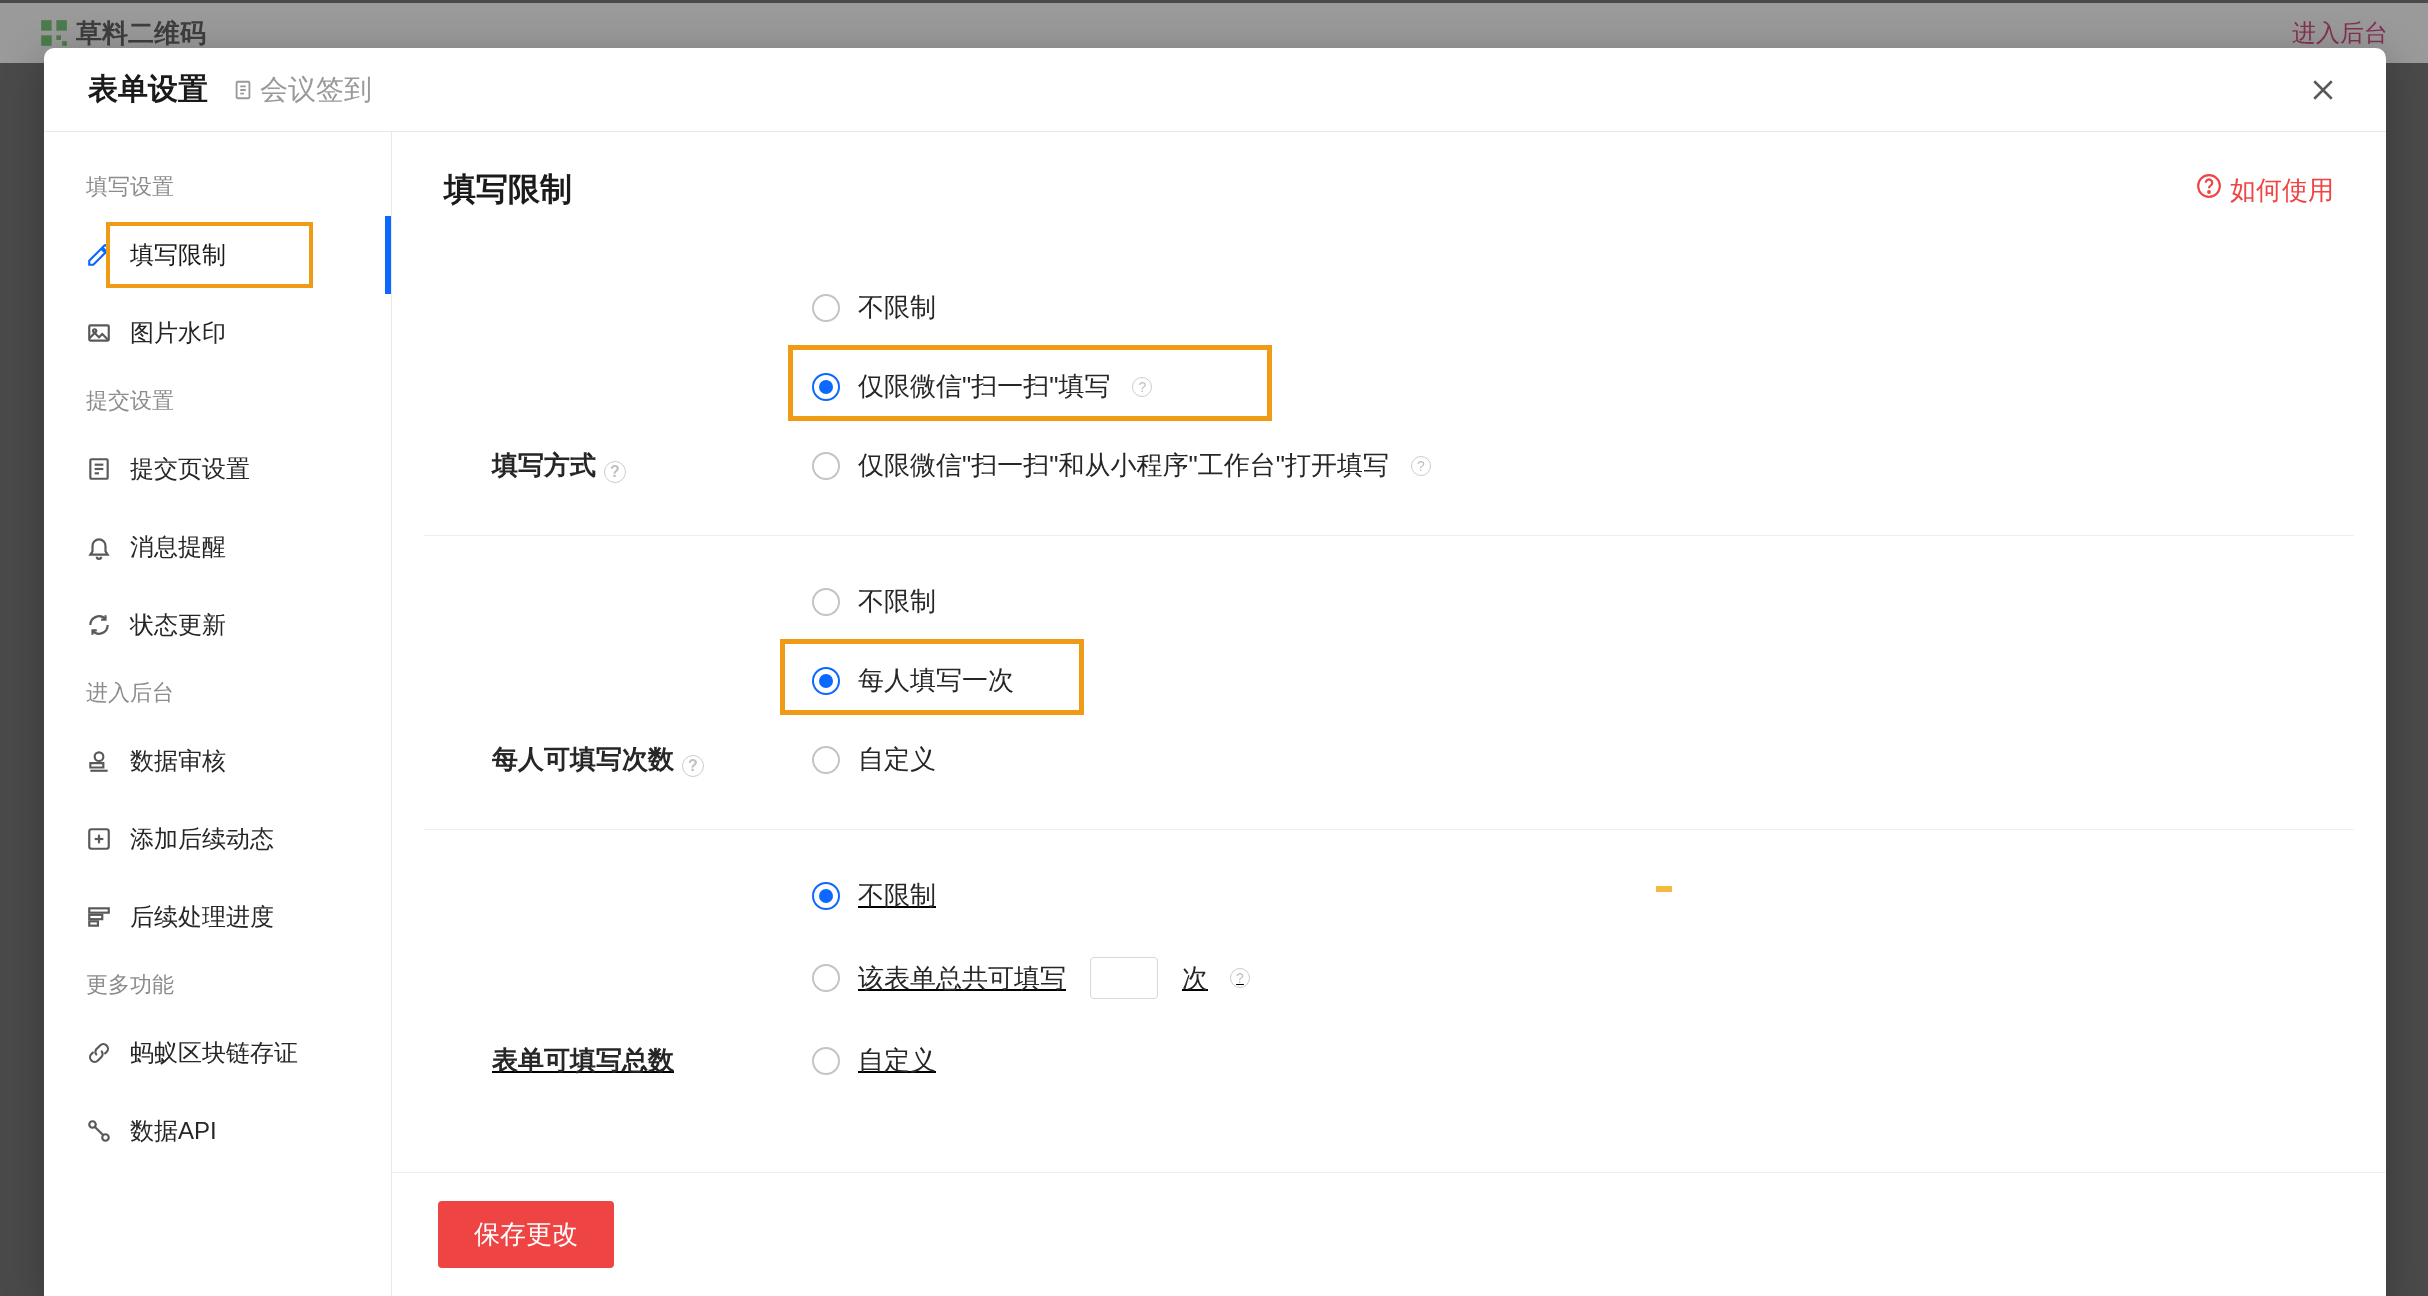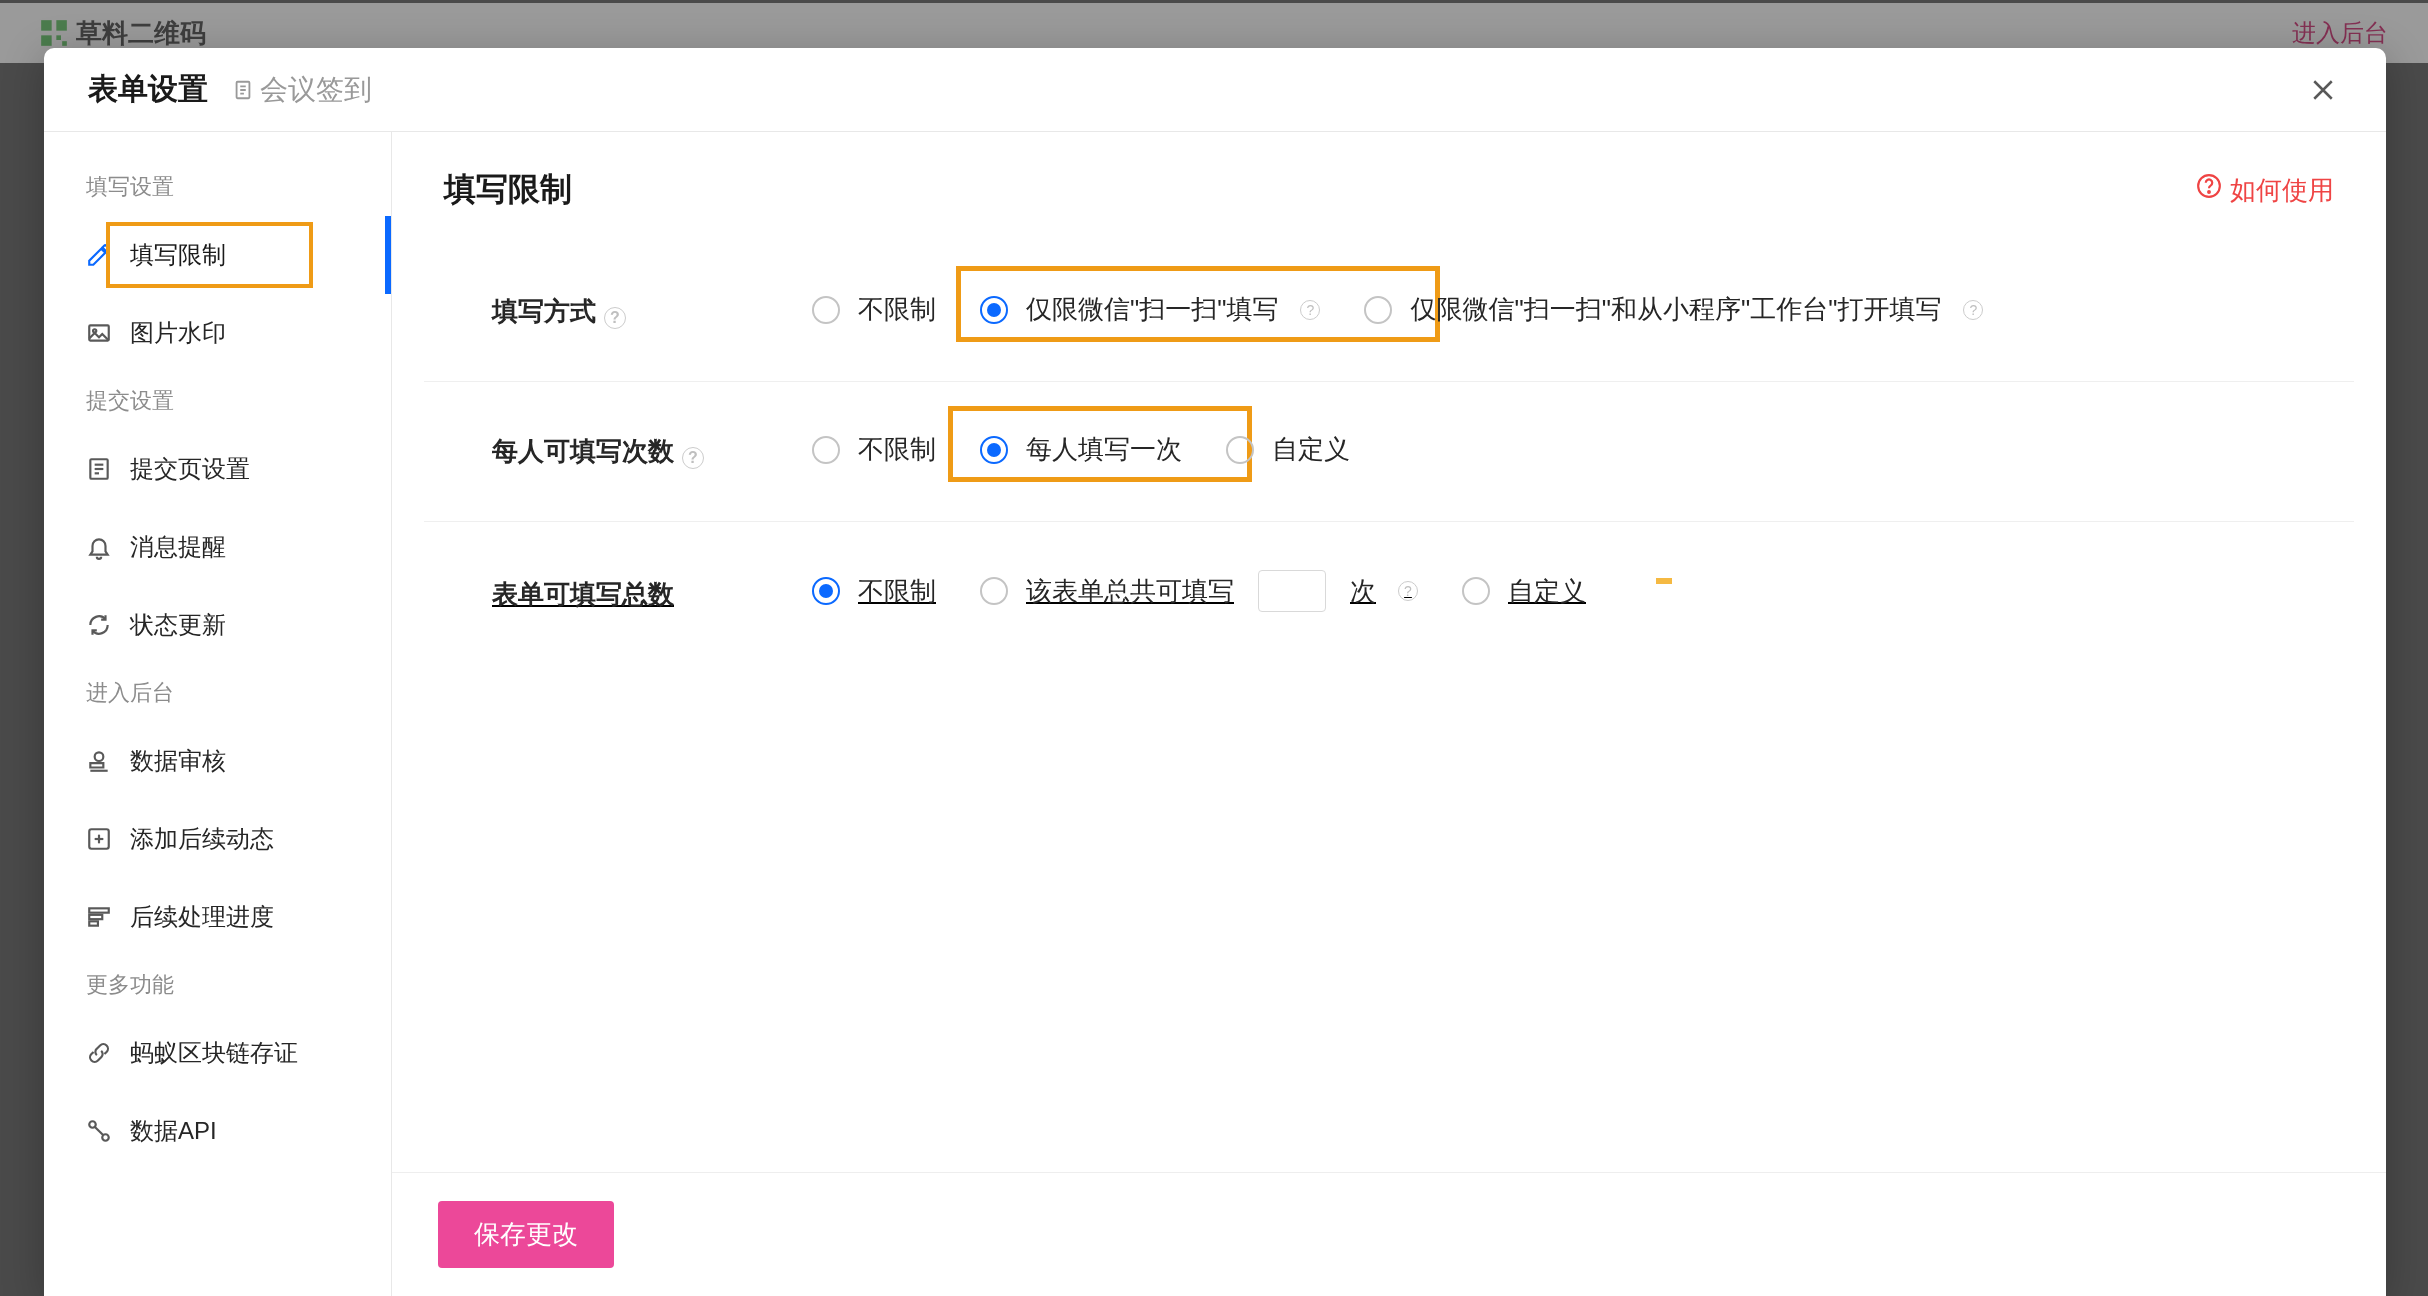--- a/index.html
+++ b/index.html
@@ -191,21 +191,21 @@
       align-items: center;
       justify-content: center;
       border: 1.5px solid #ccc;
       border-radius: 50%;
       font-size: 16px;
       margin-top: 6px;
     }
     .form-options {
       flex: 1;
       display: flex;
-      flex-direction: row;
+      flex-direction: column;
       gap: 44px;
       position: relative;
     }
     .radio-option {
       display: flex;
       align-items: center;
       gap: 18px;
       font-size: 26px;
       color: #262626;
       cursor: pointer;
@@ -255,21 +255,21 @@
       border-radius: 4px;
       margin: 0 6px;
       padding: 0 6px;
       font-size: 22px;
     }
     .footer {
       padding: 28px 46px;
       border-top: 1px solid #eee;
     }
     .save-btn {
-      background: #ec4899;
+      background: #ef4444;
       color: #fff;
       border: none;
       padding: 16px 36px;
       font-size: 26px;
       border-radius: 4px;
       cursor: pointer;
     }
     .orange-dash {
       position: absolute;
       width: 16px;

